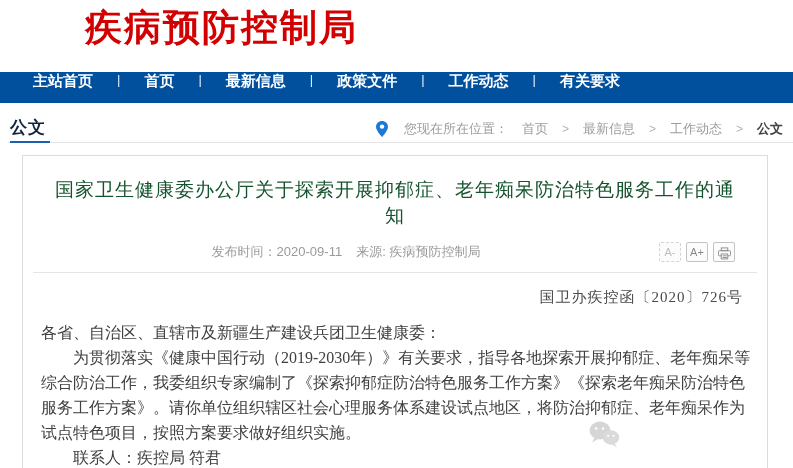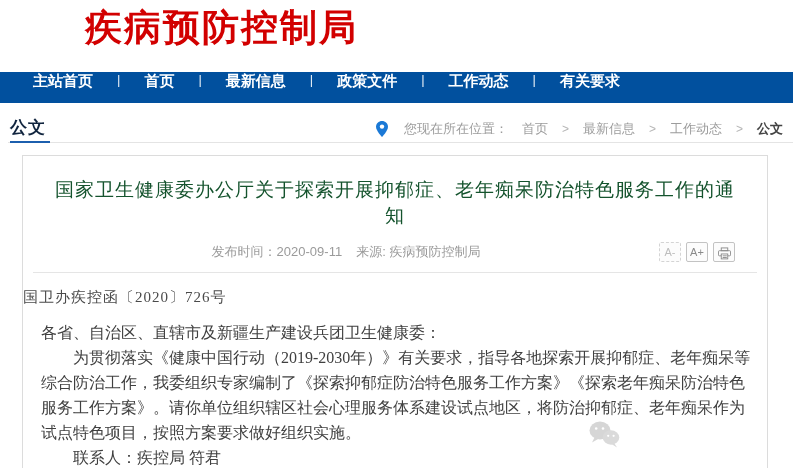--- a/index.html
+++ b/index.html
@@ -66,21 +66,21 @@
   .tool-btn {
     width:22px; height:20px; box-sizing:border-box;
     border:1px solid #c3c3c3; background:#fcfcfc; border-radius:2px;
     color:#8a8a8a; font-size:11px; text-align:center; line-height:18px;
     cursor:pointer; padding:0; font-family:"Liberation Sans",sans-serif;
   }
   .tool-btn.dashed { border-style:dashed; border-color:#d4d4d4; color:#bdbdbd; }
   .tool-btn svg { vertical-align:middle; }
 
   .doc-number {
-    margin-top:15px; padding-right:24px;
+    margin-top:15px; text-align:right; padding-right:24px;
     font-family:"Liberation Serif","DejaVu Serif",serif;
     color:#4a4a4a; font-size:15px; letter-spacing:1px;
   }
 
   .article-body {
     margin:13px 16px 0 18px;
     font-family:"Liberation Serif","DejaVu Serif",serif;
     color:#404040; font-size:16px; line-height:25px;
   }
   .article-body p { margin:0; }

